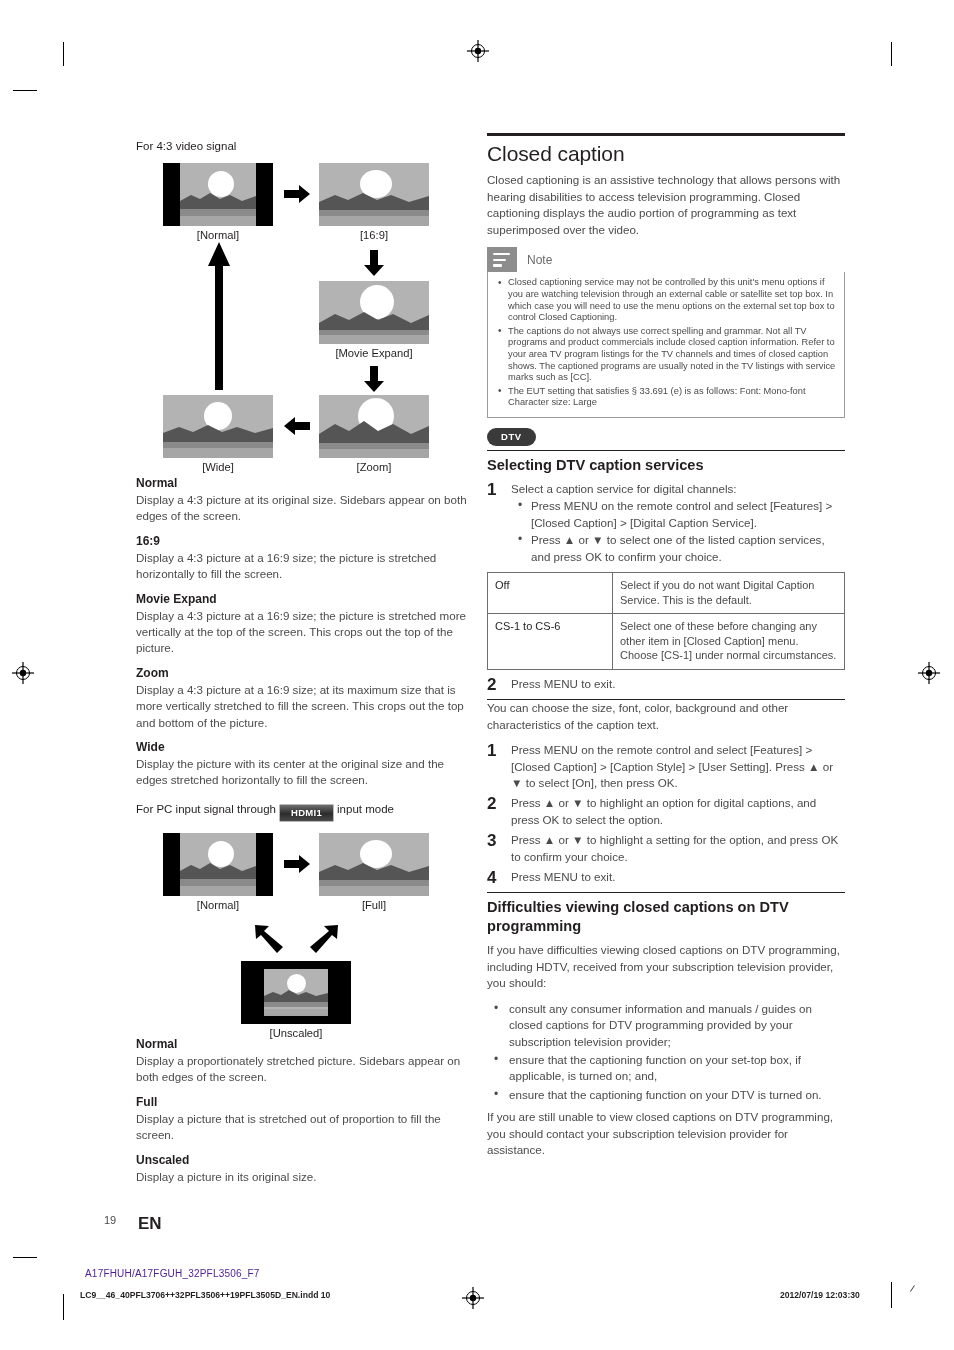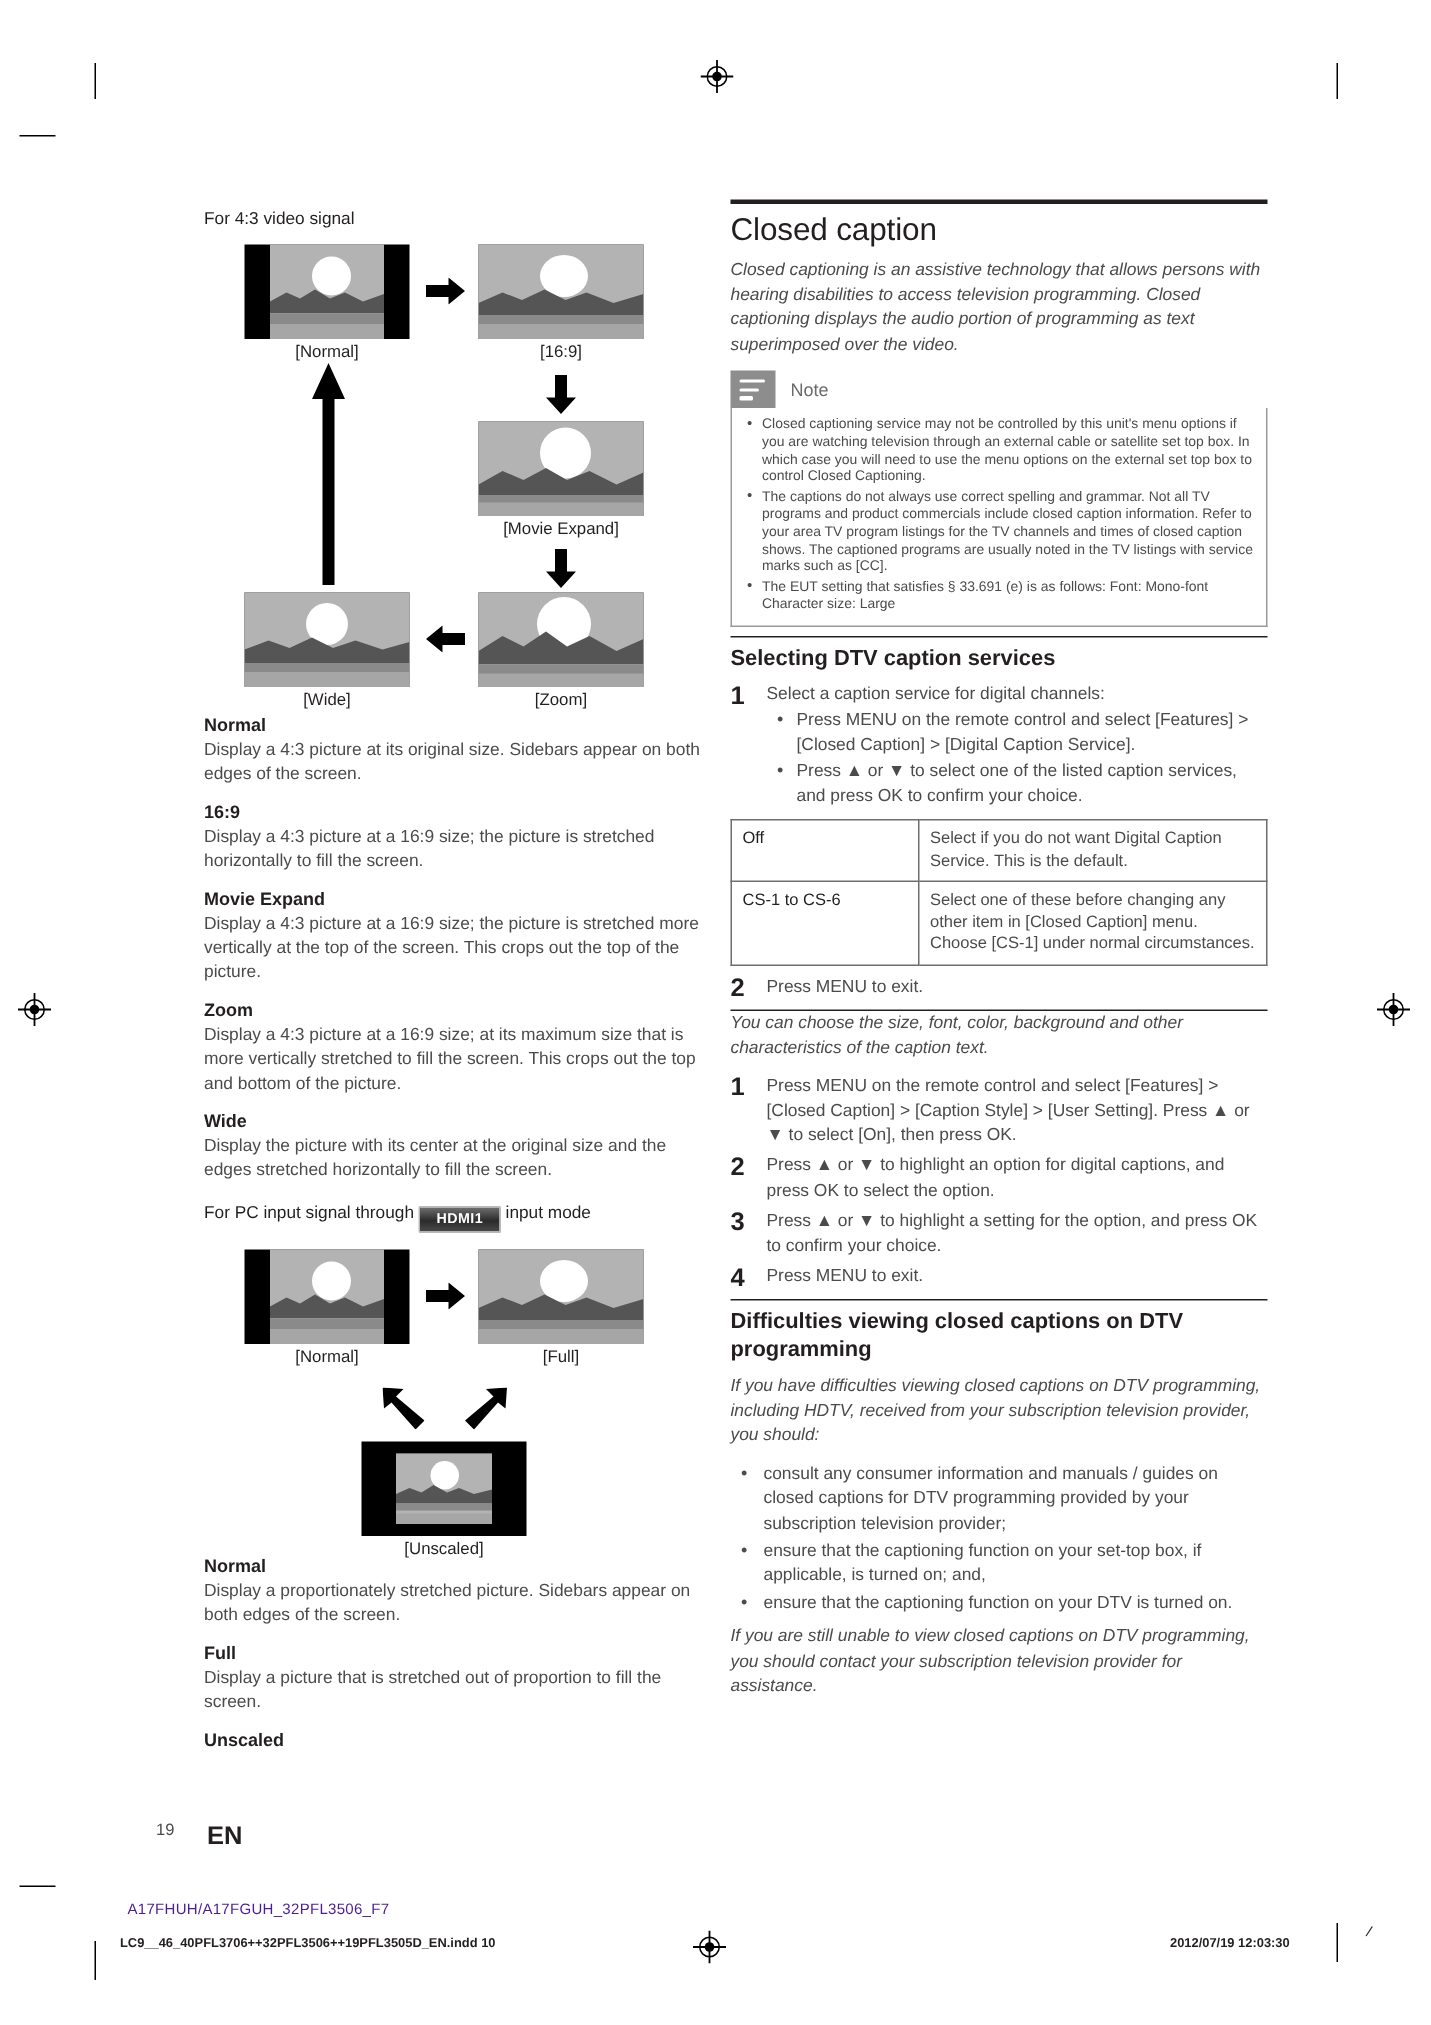--- a/index.html
+++ b/index.html
@@ -25,21 +25,21 @@
 
   
   .sec-title {
     font-size:21px; font-weight:400; letter-spacing:-0.1px;
     margin:0 0 6px 0; color:#231f20;
   }
   .rule-top { height:3px; background:#231f20; margin-bottom:6px; }
   .rule-thin { height:1px; background:#231f20; }
 
   .body-text {
-    font-size:11.6px; line-height:16.6px; color:#4b4b4b; margin:0 0 9px 0;font-style:italic;
+    font-size:11.6px; line-height:16.6px; color:#4b4b4b; margin:0 0 9px 0;
   }
   .caption-label { font-size:11.5px; color:#231f20; margin:0 0 5px 0; }
 
   h3.sub {
     font-size:12px; font-weight:bold; color:#231f20;
     margin:9px 0 1px 0; line-height:15px;
   }
   .desc {
     font-size:11.6px; line-height:16.4px; color:#4b4b4b; margin:0 0 2px 0;
   }
@@ -354,20 +354,21 @@
       </div>
       <div class="tvlabel" style="left:95px; top:200px; width:130px;">[Unscaled]</div>
     </div>
 
     <div style="margin-top:10px;">
       <h3 class="sub">Normal</h3>
       <p class="desc">Display a proportionately stretched picture. Sidebars appear on both edges of the screen.</p>
       <h3 class="sub">Full</h3>
       <p class="desc">Display a picture that is stretched out of proportion to fill the screen.</p>
       <h3 class="sub">Unscaled</h3>
+      <p class="desc">Display a picture in its original size.</p>
     </div>
   </div>
 
   <div class="col-right">
 
     <div class="rule-top"></div>
     <h1 class="sec-title">Closed caption</h1>
     <p class="body-text">Closed captioning is an assistive technology that allows persons with hearing disabilities to access television programming. Closed captioning displays the audio portion of programming as text superimposed over the video.</p>
 
     <div class="note-wrap">
@@ -381,20 +382,23 @@
       </div>
       <div class="note-body">
         <ul>
           <li>Closed captioning service may not be controlled by this unit's menu options if you are watching television through an external cable or satellite set top box. In which case you will need to use the menu options on the external set top box to control Closed Captioning.</li>
           <li>The captions do not always use correct spelling and grammar. Not all TV programs and product commercials include closed caption information. Refer to your area TV program listings for the TV channels and times of closed caption shows. The captioned programs are usually noted in the TV listings with service marks such as [CC].</li>
           <li>The EUT setting that satisfies § 33.691 (e) is as follows: Font: Mono-font Character size: Large</li>
         </ul>
       </div>
     </div>
 
+    <div>
+      <span class="dtv-pill">DTV</span>
+    </div>
 
     <div class="rule-thin"></div>
     <h2 class="head2">Selecting DTV caption services</h2>
 
     <div class="steps">
       <div class="step">
         <div class="step-num">1</div>
         <div class="step-body">
           <span>Select a caption service for digital channels:</span>
           <ul class="sub-bullets">

